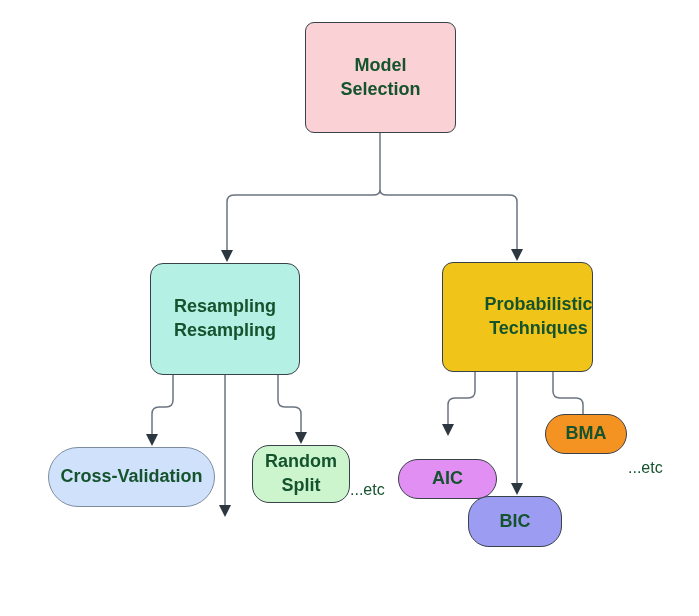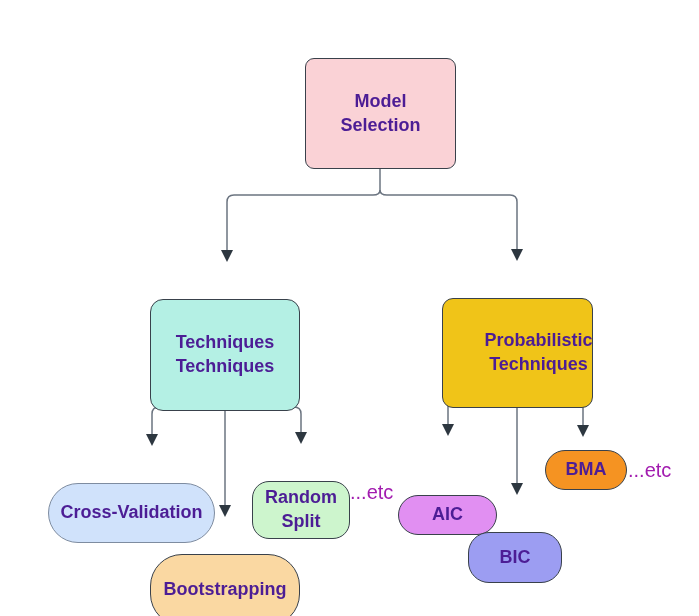--- a/index.html
+++ b/index.html
@@ -22,25 +22,24 @@
     pointer-events: none;
   }
   .node {
     position: absolute;
     display: flex;
     align-items: center;
     justify-content: center;
     text-align: center;
     box-sizing: border-box;
     border: 1.4px solid #39414B;
-    color: #4c1d95;
+    color: #14532d;
     font-weight: bold;
     font-size: 18px;
     line-height: 1.33;
-    margin-top: 36px;
   }
   .node .lbl { display: inline-block; }
 
   .node-root          { left: 305px; top: 22px;  width: 151px; height: 111px; border-radius: 9px;  background: #FAD2D6; }
   .node-root .lbl     { max-width: 95px; }
 
   .node-resampling    { left: 150px; top: 263px; width: 150px; height: 112px; border-radius: 13px; background: #B4F0E4; }
   .node-resampling .lbl { max-width: 122px; }
 
   .node-probabilistic { left: 442px; top: 262px; width: 151px; height: 110px; border-radius: 11px; background: #F0C418; padding-left: 42px; }
@@ -52,22 +51,22 @@
 
   .node-randomsplit   { left: 252px; top: 445px; width: 98px;  height: 58px;  border-radius: 17px; background: #CDF5CD; }
   .node-randomsplit .lbl { max-width: 78px; }
 
   .node-aic           { left: 398px; top: 459px; width: 99px;  height: 40px;  border-radius: 20px; background: #E18FF2; }
   .node-bic           { left: 468px; top: 496px; width: 94px;  height: 51px;  border-radius: 21px; background: #9C9DF2; }
   .node-bma           { left: 545px; top: 414px; width: 82px;  height: 40px;  border-radius: 20px; background: #F59322; }
 
   .etc-label {
     position: absolute;
-    color: #a21caf;
-    font-size: 20px;
+    color: #14532d;
+    font-size: 16px;
     font-weight: normal;
   }
   .etc-resampling    { left: 350px; top: 481px; }
   .etc-probabilistic { left: 628px; top: 459px; }
 </style>
 </head>
 <body>
 
 <div class="canvas">
 
@@ -88,34 +87,31 @@
       <path marker-end="url(#arrow)" d="M517,372 V484"></path>
       <path marker-end="url(#arrow)" d="M553,372 V391 Q553,398 560,398 H576 Q583,398 583,405 V426"></path>
     </g>
   </svg>
 
   <div class="node node-root" style="background-color: rgb(250, 210, 214);">
     <span class="lbl">Model Selection</span>
   </div>
 
   <div class="node node-resampling" style="background-color: rgb(180, 240, 228);">
-    <span class="lbl">Techniques Techniques</span>
+    <span class="lbl">Resampling Resampling</span>
   </div>
 
   <div class="node node-probabilistic" style="background-color: rgb(240, 196, 24);">
     <span class="lbl">Probabilistic Techniques</span>
   </div>
 
   <div class="node node-cv" style="background-color: rgb(208, 226, 251);">
     <span class="lbl">Cross-Validation</span>
   </div>
 
-  <div class="node node-bootstrapping" style="background-color: rgb(250, 216, 162);">
-    <span class="lbl">Bootstrapping</span>
-  </div>
 
   <div class="node node-randomsplit" style="background-color: rgb(205, 245, 205);">
     <span class="lbl">Random Split</span>
   </div>
 
   <div class="node node-aic" style="background-color: rgb(225, 143, 242);">
     <span class="lbl">AIC</span>
   </div>
 
   <div class="node node-bic" style="background-color: rgb(156, 157, 242);">

